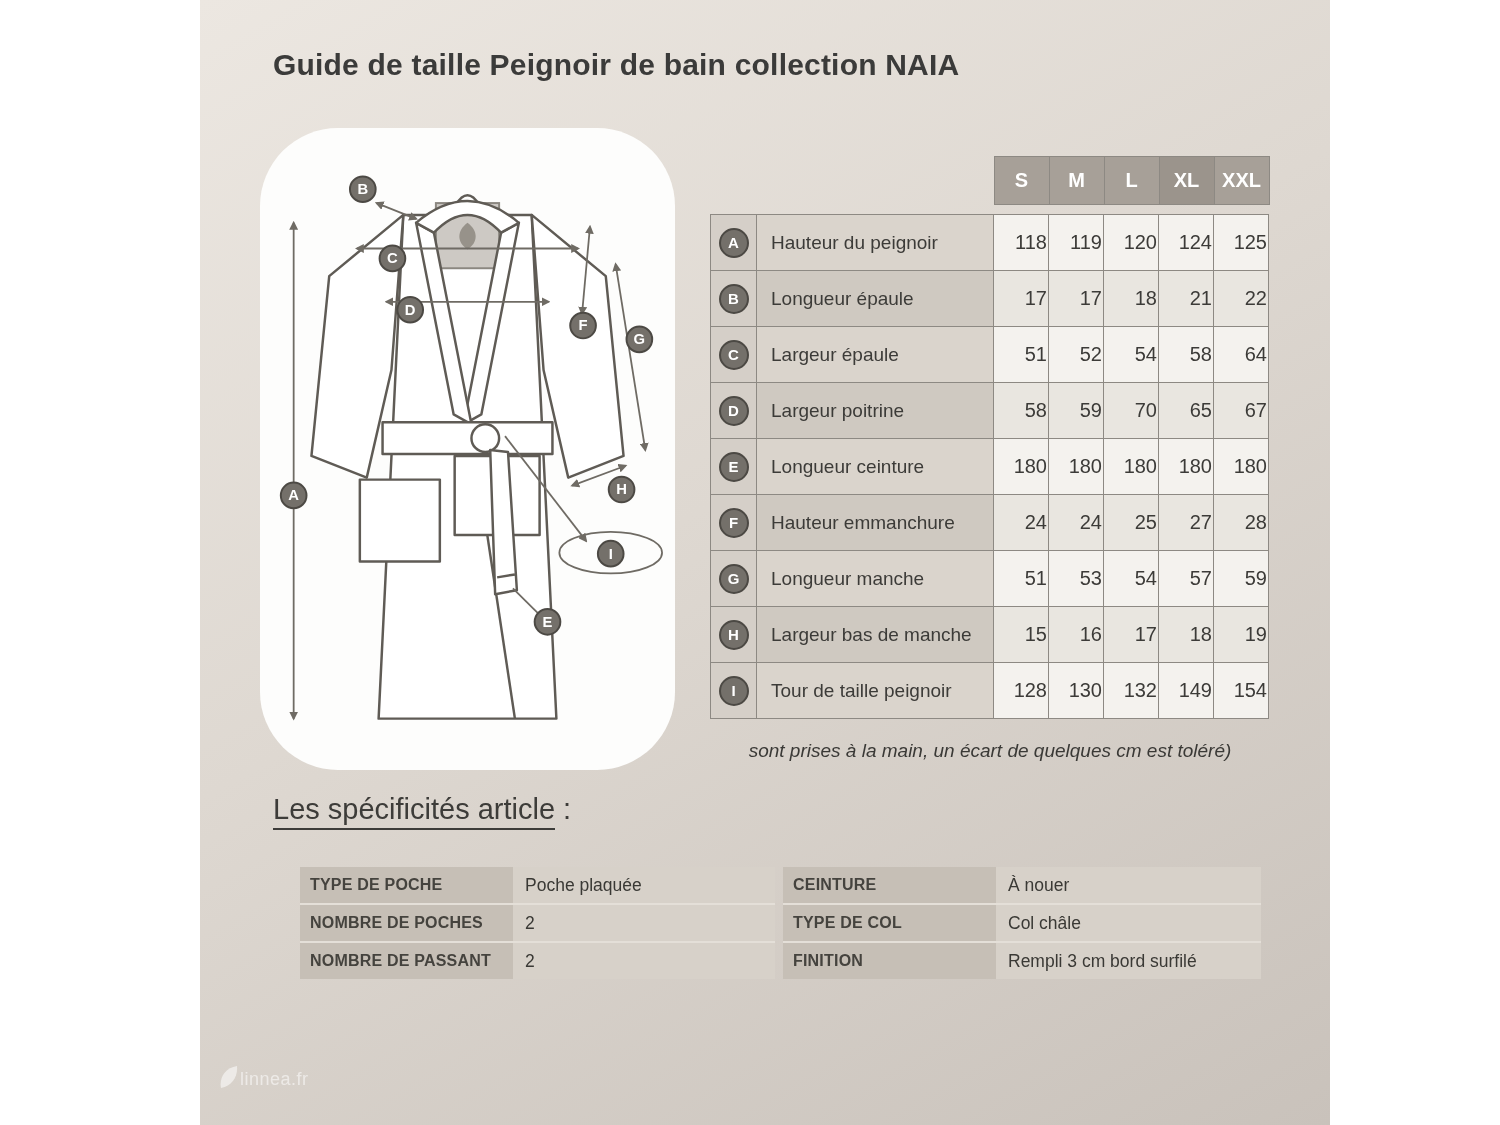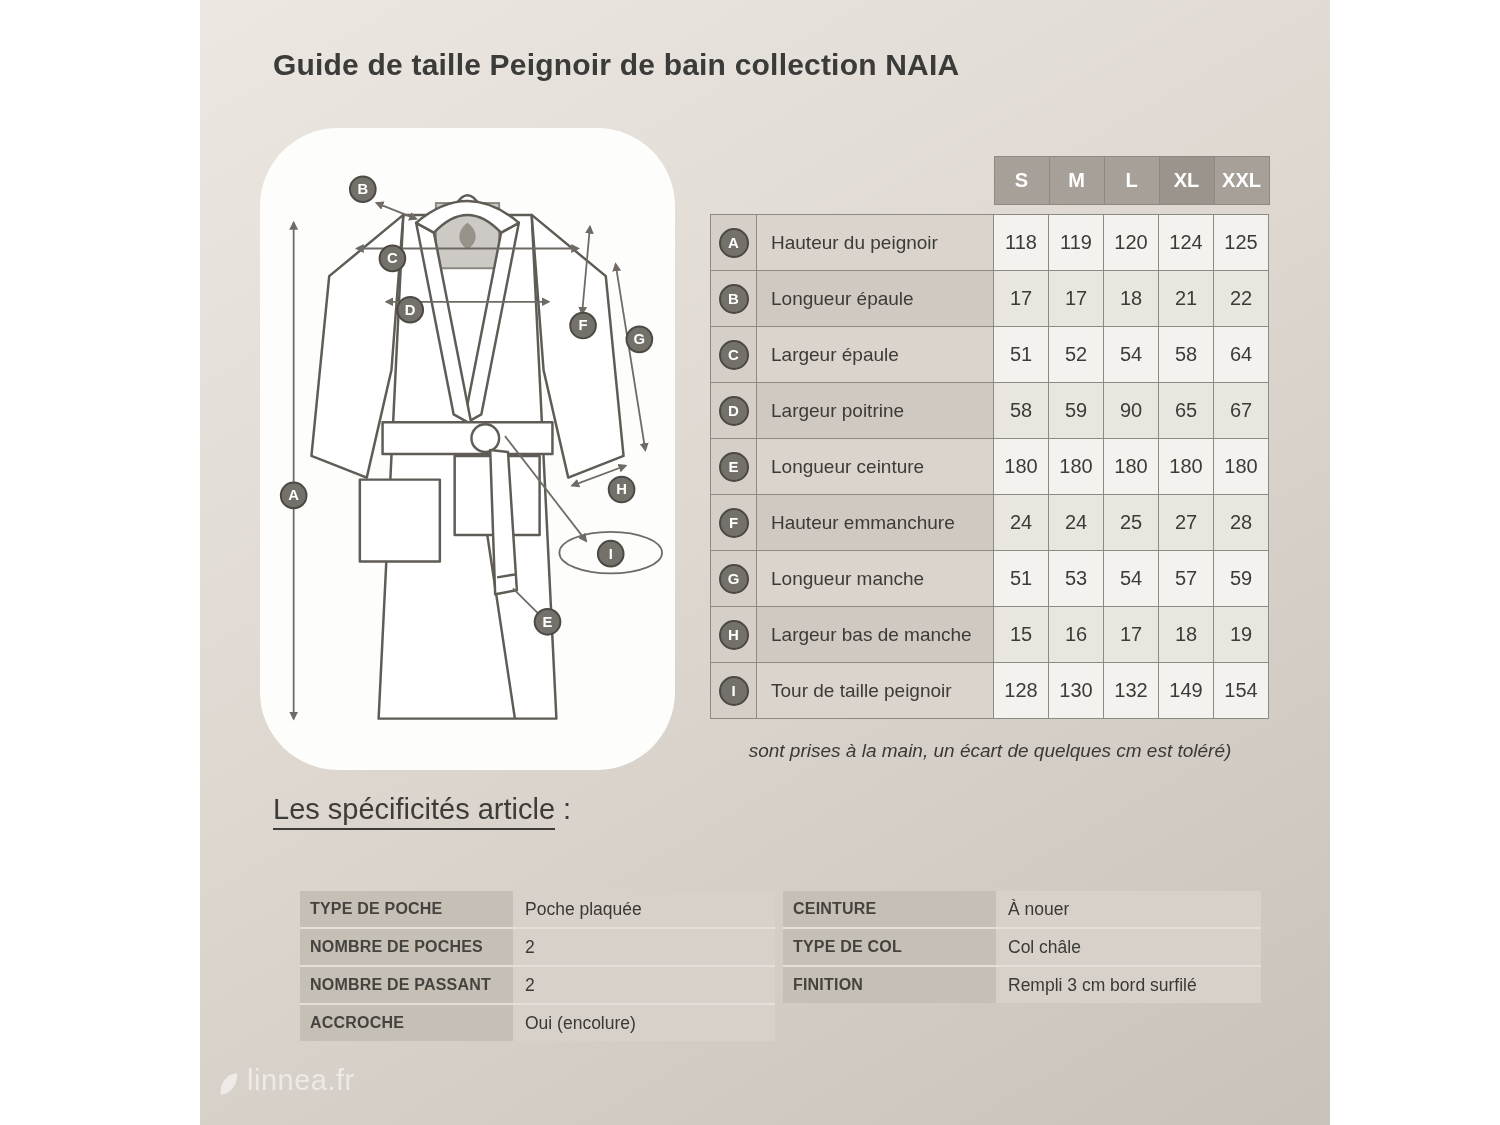--- a/index.html
+++ b/index.html
@@ -34,54 +34,54 @@
   .sizes-header{margin-bottom:9px;}
   .sizes-header td.spacer{border:none;background:transparent;}
   .sizes-header th{
     border:1px solid #8d8983;background:#a7a098;color:#fff;height:45px;
     font-size:20px;font-weight:bold;text-align:center;
   }
   .sizes-header th:nth-of-type(4){background:#9b948c;}
   .sizes-body td{border:1px solid #8d8983;height:53px;}
   .ccell{background:#d5cfc8;text-align:center;vertical-align:middle;}
   .lcell{background:#dad4cc;font-size:19px;color:#3c3b38;padding-left:14px;}
-  .vcell{background:#f4f2ee;text-align:center;font-size:20px;color:#3c3b38;}
+  .vcell{background:#f4f2ee;text-align:right;font-size:20px;color:#3c3b38;}
   .sizes-body tr:nth-child(even) .lcell{background:#cfc9c1;}
   .sizes-body tr:nth-child(even) .vcell{background:#e9e6e0;}
   .sizes-body tr.bold-row .lcell{font-weight:normal;}
   .badge{
     display:inline-flex;width:26px;height:26px;border-radius:50%;
     background:#74706a;border:2px solid #4c4944;color:#fff;font-weight:bold;
     font-size:15px;align-items:center;justify-content:center;
   }
   .table-note{
     position:absolute;left:510px;top:708px;width:560px;text-align:center;
     font-style:italic;font-size:19px;line-height:1.5;color:#3a3936;
   }
   
   .specs-heading{position:absolute;left:73px;top:793px;font-size:29px;color:#3d3c39;}
   .specs-heading .u{border-bottom:2px solid #3d3c39;padding-bottom:3px;}
-  .spec-table{position:absolute;top:867px;margin-top:24px;}
+  .spec-table{position:absolute;top:867px;}
   .spec-table.left{left:100px;width:475px;}
   .spec-table.right{left:583px;width:478px;}
   .spec-row{display:flex;border-bottom:2px solid #e4dfd8;}
   .spec-row:last-child{border-bottom:none;}
   .spec-label{
     width:213px;box-sizing:border-box;background:#c6bfb6;color:#45433e;
     font-weight:bold;font-size:16px;display:flex;align-items:center;
     padding-left:10px;height:36px;letter-spacing:.2px;flex-shrink:0;
   }
   .spec-value{
     flex:1;background:#d7d1c9;color:#3a3935;font-size:17.5px;display:flex;
     align-items:center;padding-left:12px;height:36px;box-sizing:border-box;
   }
   
   .watermark{
     position:absolute;left:18px;top:1064px;display:flex;align-items:flex-end;
-    gap:7px;opacity:.55;color:#ffffff;font-size:29px;letter-spacing:.5px;
+    opacity:.55;color:#ffffff;font-size:18px;letter-spacing:.5px;
   }
 </style>
 </head>
 <body>
 
 <div class="panel">
 
   <div class="page-title">Guide de taille Peignoir de bain collection NAIA</div>
 
   <div class="robe-card">
@@ -223,21 +223,21 @@
             <td class="vcell">52</td>
             <td class="vcell">54</td>
             <td class="vcell">58</td>
             <td class="vcell">64</td>
           </tr>
           <tr>
             <td class="ccell"><span class="badge">D</span></td>
             <td class="lcell">Largeur poitrine</td>
             <td class="vcell">58</td>
             <td class="vcell">59</td>
-            <td class="vcell">90</td>
+            <td class="vcell">70</td>
             <td class="vcell">65</td>
             <td class="vcell">67</td>
           </tr>
           <tr>
             <td class="ccell"><span class="badge">E</span></td>
             <td class="lcell">Longueur ceinture</td>
             <td class="vcell">180</td>
             <td class="vcell">180</td>
             <td class="vcell">180</td>
             <td class="vcell">180</td>
@@ -298,24 +298,20 @@
         <div class="spec-value">Poche plaquée</div>
       </div>
       <div class="spec-row">
         <div class="spec-label">NOMBRE DE POCHES</div>
         <div class="spec-value">2</div>
       </div>
       <div class="spec-row">
         <div class="spec-label">NOMBRE DE PASSANT</div>
         <div class="spec-value">2</div>
       </div>
-      <div class="spec-row">
-        <div class="spec-label">ACCROCHE</div>
-        <div class="spec-value">Oui (encolure)</div>
-      </div>
     </div>
   <div class="spec-table right">
       <div class="spec-row">
         <div class="spec-label">CEINTURE</div>
         <div class="spec-value">À nouer</div>
       </div>
       <div class="spec-row">
         <div class="spec-label">TYPE DE COL</div>
         <div class="spec-value">Col châle</div>
       </div>

